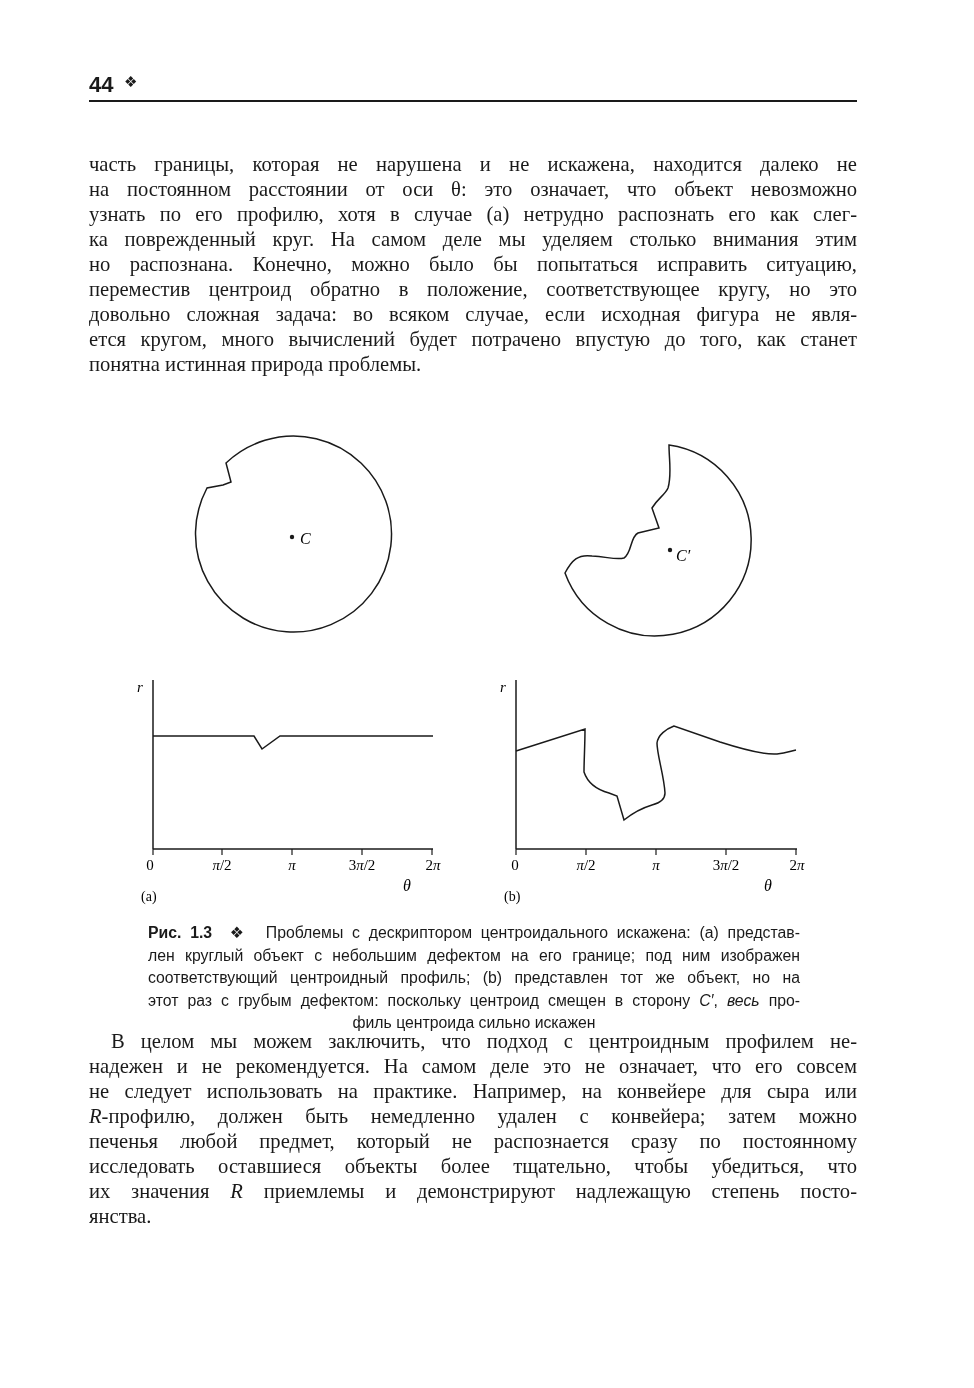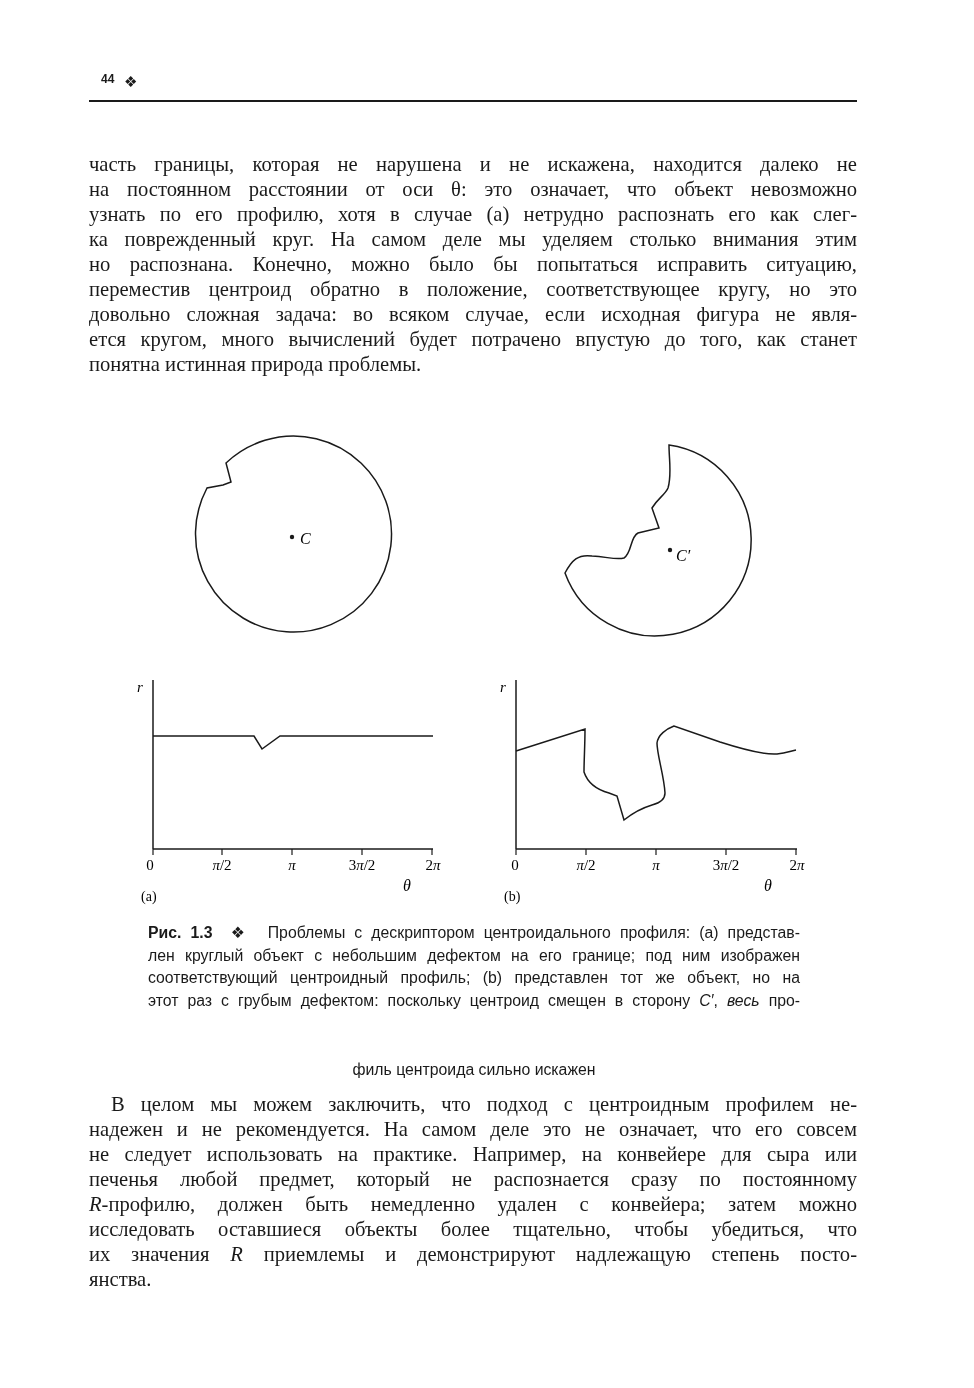--- a/index.html
+++ b/index.html
@@ -1,29 +1,29 @@
 <!DOCTYPE html>
 <html><head>
 <meta charset="utf-8">
 <style>
   html, body { margin:0; padding:0; background:#ffffff; }
   body { width:974px; height:1388px; position:relative; overflow:hidden; color:#1a1a1a; }
   .header { position:absolute; left:89px; top:72px; width:768px; height:28px; border-bottom:2.5px solid #1a1a1a; font-family:"Liberation Sans", sans-serif; }
-  .header .pnum { position:absolute; left:12px; top:0; font-size:12px; font-weight:bold; }
+  .header .pnum { position:absolute; left:0; top:0; font-size:22px; font-weight:bold; }
   .header .orn { position:absolute; left:35px; top:1px; font-size:15px; }
   .header .title { position:absolute; left:62px; top:2px; font-size:16.5px; }
   .body-text { position:absolute; left:89px; width:768px; font-family:"Liberation Serif", serif; font-size:20.6px; line-height:25px; text-align:justify;margin-top:29px; }
   .body-text .line { display:block; white-space:nowrap; text-align-last:justify; }
   .body-text .line.last { text-align-last:left; }
   .body-text .indent { padding-left:22px; }
   .figure { position:absolute; left:0; top:0; width:974px; height:920px; }
   .fig-svg text { font-family:"Liberation Serif", serif; }
   .caption { position:absolute; left:148px; top:922px; width:652px; font-family:"Liberation Sans", sans-serif; font-size:15.8px; line-height:22.5px; }
   .caption .line { display:block; white-space:nowrap; text-align:justify; text-align-last:justify; }
-  .caption .line.center { text-align:center; text-align-last:center;margin-top:47px; }
+  .caption .line.center { text-align:center; text-align-last:center; }
   .caption .fig-num { font-weight:bold; }
   .sub-label { font-family:"Liberation Sans", sans-serif; font-size:14px; }
   i { font-style:italic; }
 </style>
 </head>
 <body>
 
 <div class="header">
   <span class="pnum">44</span>
   <span class="orn">❖</span>
@@ -117,29 +117,29 @@
         <text x="726" y="870">3<tspan font-style="italic">π</tspan>/2</text>
         <text x="797" y="870">2<tspan font-style="italic">π</tspan></text>
       </g>
       <text x="764" y="891" font-size="16" font-style="italic">θ</text>
       <text x="504" y="901" class="sub-label">(b)</text>
     </g>
   </svg>
 </div>
 
 <div class="caption">
-  <span class="line"><span class="fig-num">Рис. 1.3</span>&nbsp;&nbsp;<span>❖</span>&nbsp;&nbsp;<span>Проблемы с дескриптором центроидального профиля: (a) представ-</span></span>
+  <span class="line"><span class="fig-num">Рис. 1.3</span>&nbsp;&nbsp;<span>❖</span>&nbsp;&nbsp;<span>Проблемы с дескриптором центроидального искажена: (a) представ-</span></span>
   <span class="line">лен круглый объект с небольшим дефектом на его границе; под ним изображен</span>
   <span class="line">соответствующий центроидный профиль; (b) представлен тот же объект, но на</span>
   <span class="line"><span>этот раз с грубым дефектом: поскольку центроид смещен в сторону </span><i>C′</i><span>, </span><i>весь</i><span> про-</span></span>
   <span class="line center">филь центроида сильно искажен</span>
 </div>
 
-<div class="body-text" style="top:1063px;">
+<div class="body-text" style="top:1000px;">
   <span class="line indent">В целом мы можем заключить, что подход с центроидным профилем не-</span>
   <span class="line">надежен и не рекомендуется. На самом деле это не означает, что его совсем</span>
   <span class="line">не следует использовать на практике. Например, на конвейере для сыра или</span>
+  <span class="line"><i>R</i><span>-профилю, должен быть немедленно удален с конвейера; затем можно</span></span>
   <span class="line">печенья любой предмет, который не распознается сразу по постоянному</span>
-  <span class="line"><i>R</i><span>-профилю, должен быть немедленно удален с конвейера; затем можно</span></span>
   <span class="line">исследовать оставшиеся объекты более тщательно, чтобы убедиться, что</span>
   <span class="line"><span>их значения </span><i>R</i><span> приемлемы и демонстрируют надлежащую степень посто-</span></span>
   <span class="line last">янства.</span>
 </div>
 
 </body></html>

